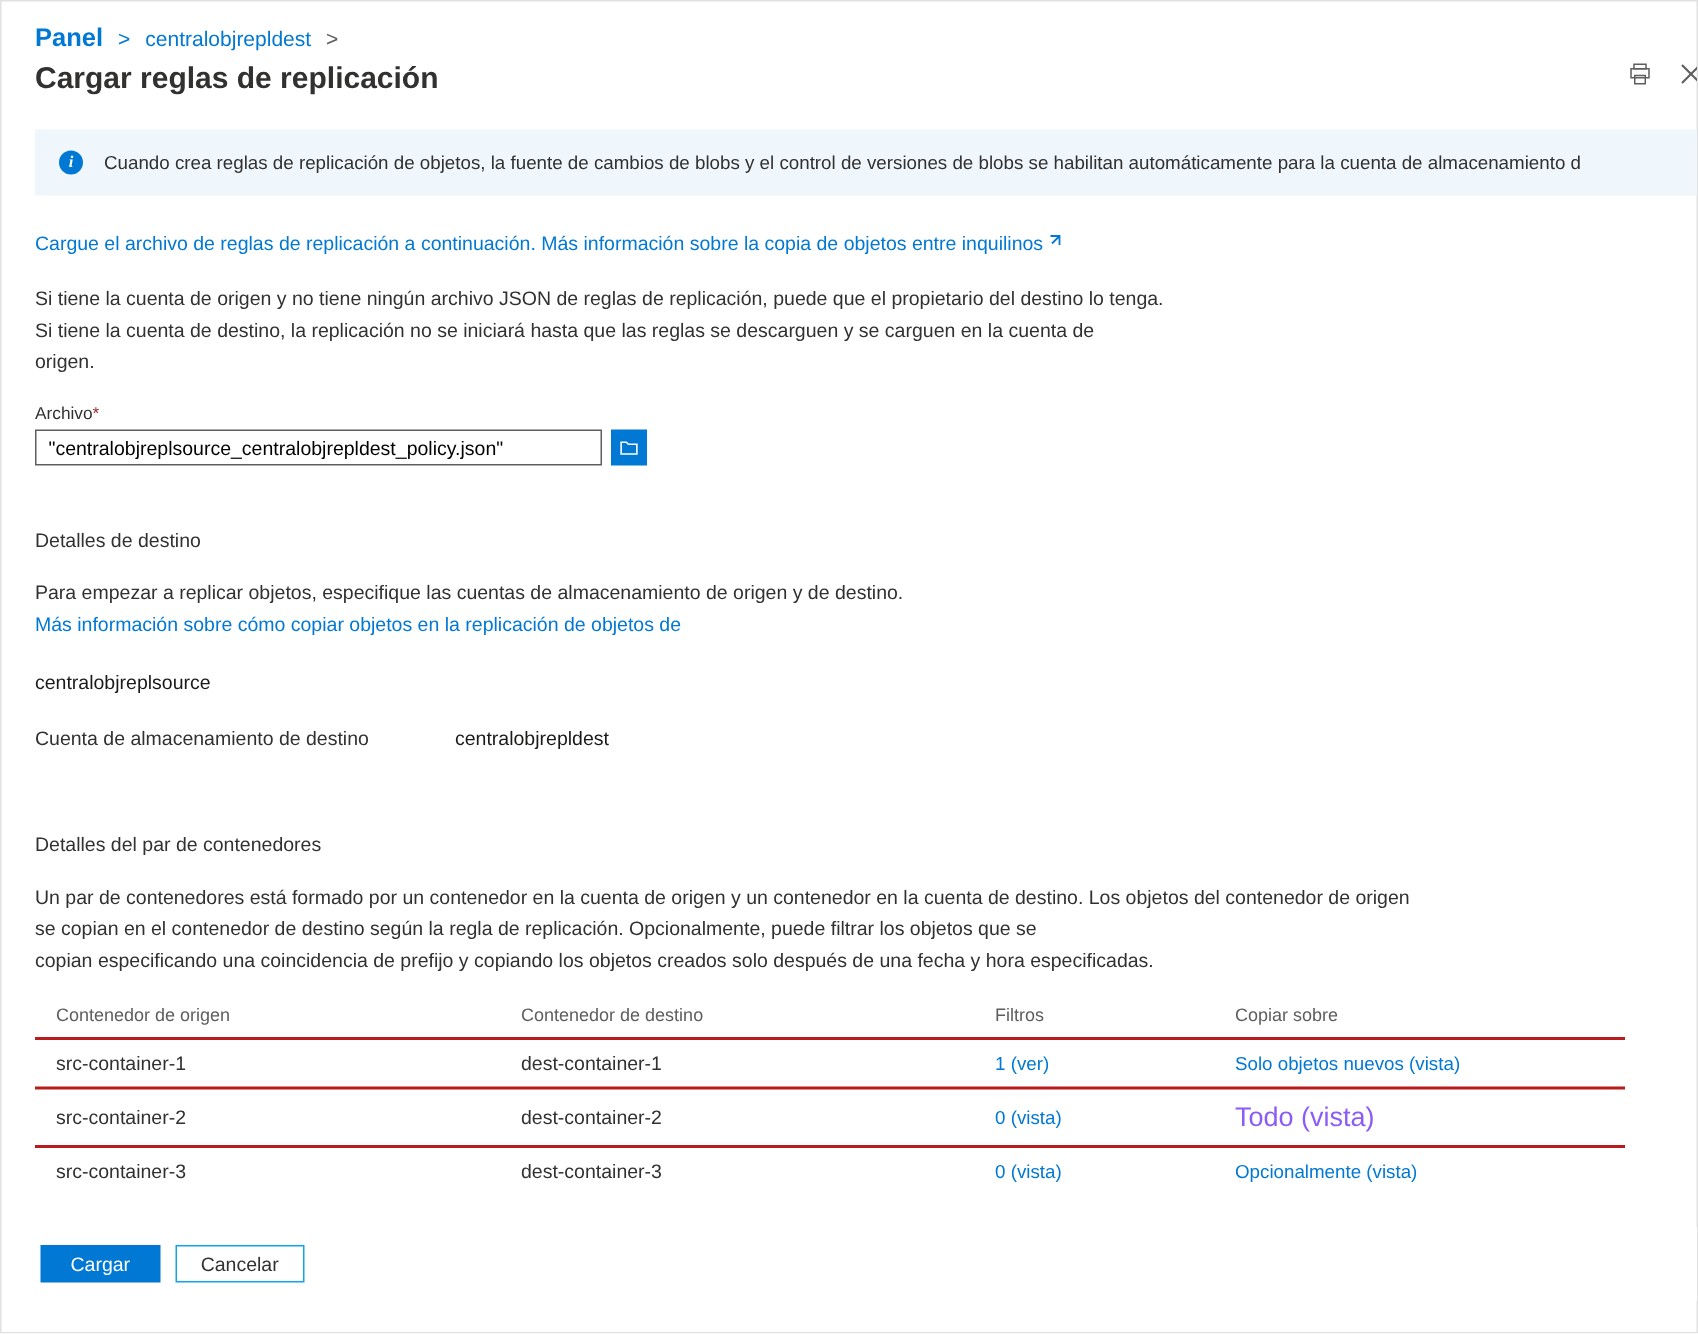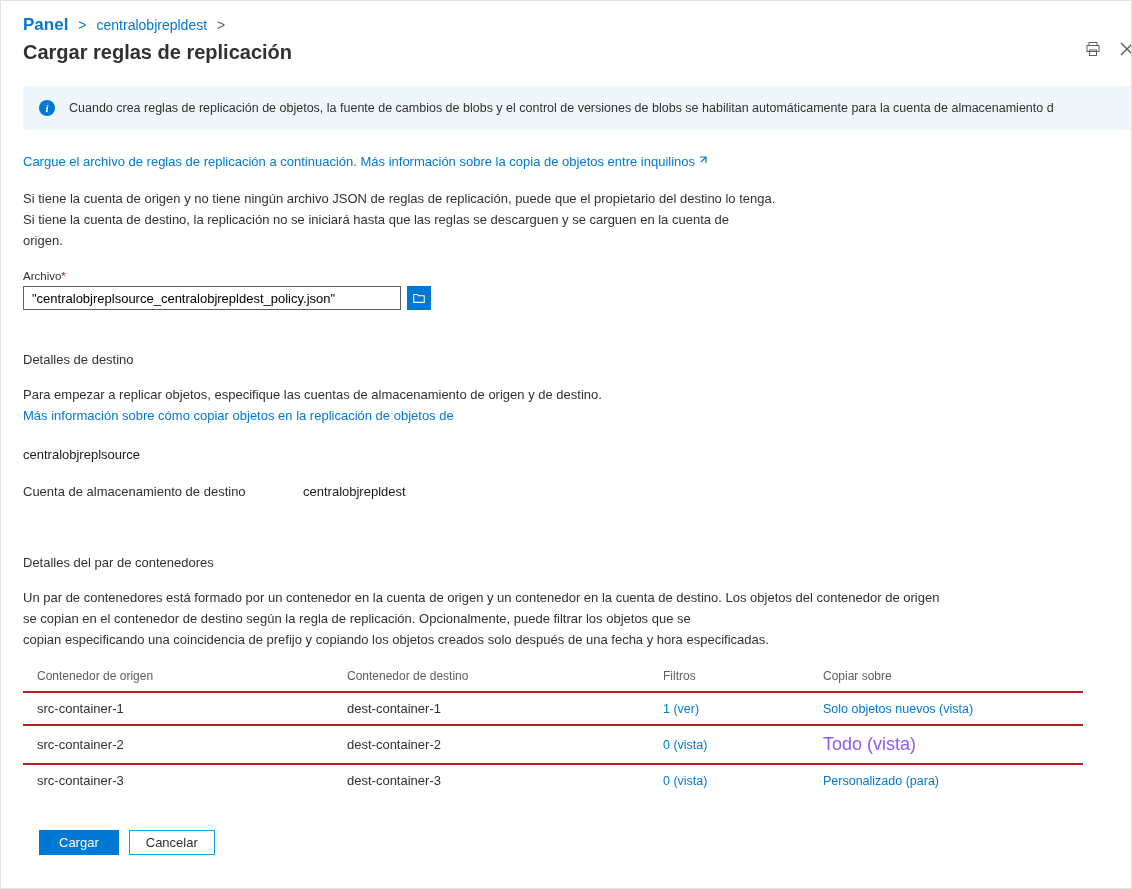--- a/index.html
+++ b/index.html
@@ -41,21 +41,21 @@
   .tbl-head,.tbl-row{display:flex;align-items:center;}
   .tbl-head{font-size:12px;color:#605e5c;padding:8px 14px;}
   .tbl-row{font-size:13px;color:#323130;padding:8px 14px;border-top:2px solid #b91c1c;}
   .col-src{width:310px;}
   .col-dst{width:316px;}
   .col-fil{width:160px;}
   .col-copy{flex:1;}
   .tbl .link-sm{color:#0078d4;font-size:12.5px;cursor:pointer;}
   .tbl .copy-lg{font-size:18px;color:#8b5cf6;}
   
-  .footer{position:absolute;left:16px;right:0;bottom:21px;padding:12px 22px;display:flex;gap:10px;background:#fff;}
+  .footer{position:absolute;left:4px;right:0;bottom:21px;padding:12px 22px;display:flex;gap:10px;background:#fff;}
   .btn-primary{background:#0078d4;color:#fff;border:none;padding:5px 20px;font-size:13px;cursor:pointer;}
   .btn-secondary{background:#fff;color:#323130;border:1px solid #0ea5e9;padding:4px 16px;font-size:13px;cursor:pointer;}
   
   .ext-link-icon{display:inline-block;vertical-align:text-top;margin-left:2px;}
 </style>
 </head>
 <body>
 
 <div class="page">
   <div class="content-scroll">
@@ -157,21 +157,21 @@
             <div class="tbl-row">
               <div class="col-src">src-container-2</div>
               <div class="col-dst">dest-container-2</div>
               <div class="col-fil"><span class="link-sm">0 (vista)</span></div>
               <div class="col-copy"><span class="copy-lg">Todo (vista)</span></div>
             </div>
             <div class="tbl-row">
               <div class="col-src">src-container-3</div>
               <div class="col-dst">dest-container-3</div>
               <div class="col-fil"><span class="link-sm">0 (vista)</span></div>
-              <div class="col-copy"><span class="link-sm">Personalizado (para)</span></div>
+              <div class="col-copy"><span class="link-sm">Opcionalmente (vista)</span></div>
             </div>
           </div>
       </div>
 
     </div>
   </div>
 
   <div class="footer">
     <button class="btn-primary">Cargar</button>
     <button class="btn-secondary">Cancelar</button>

